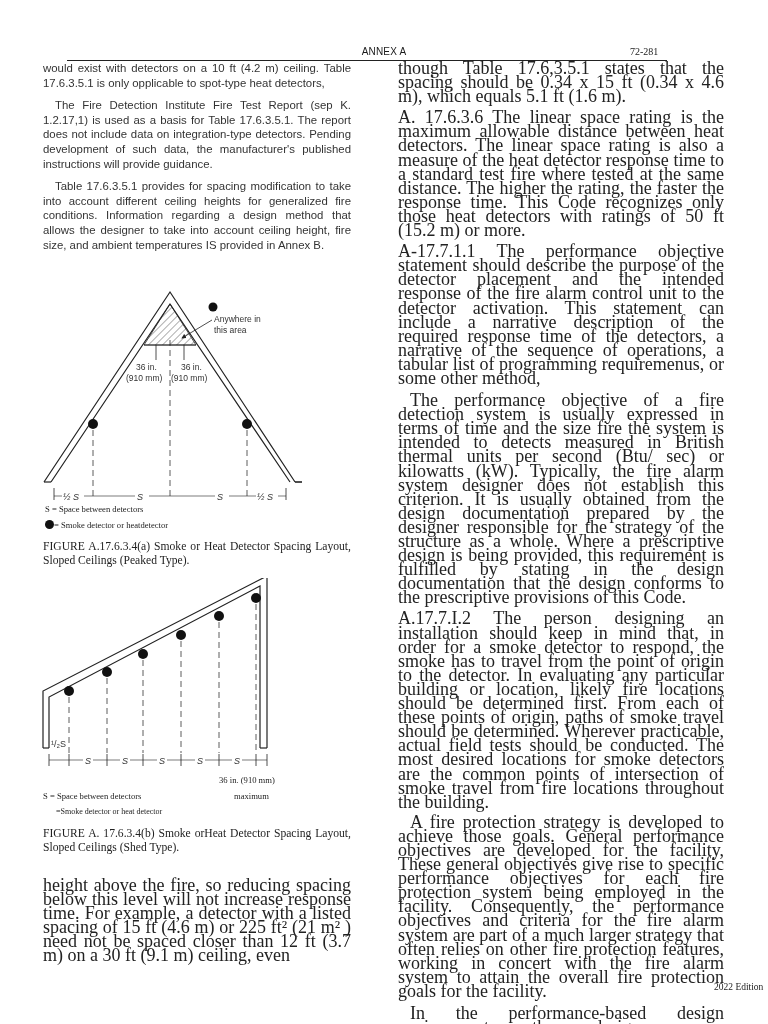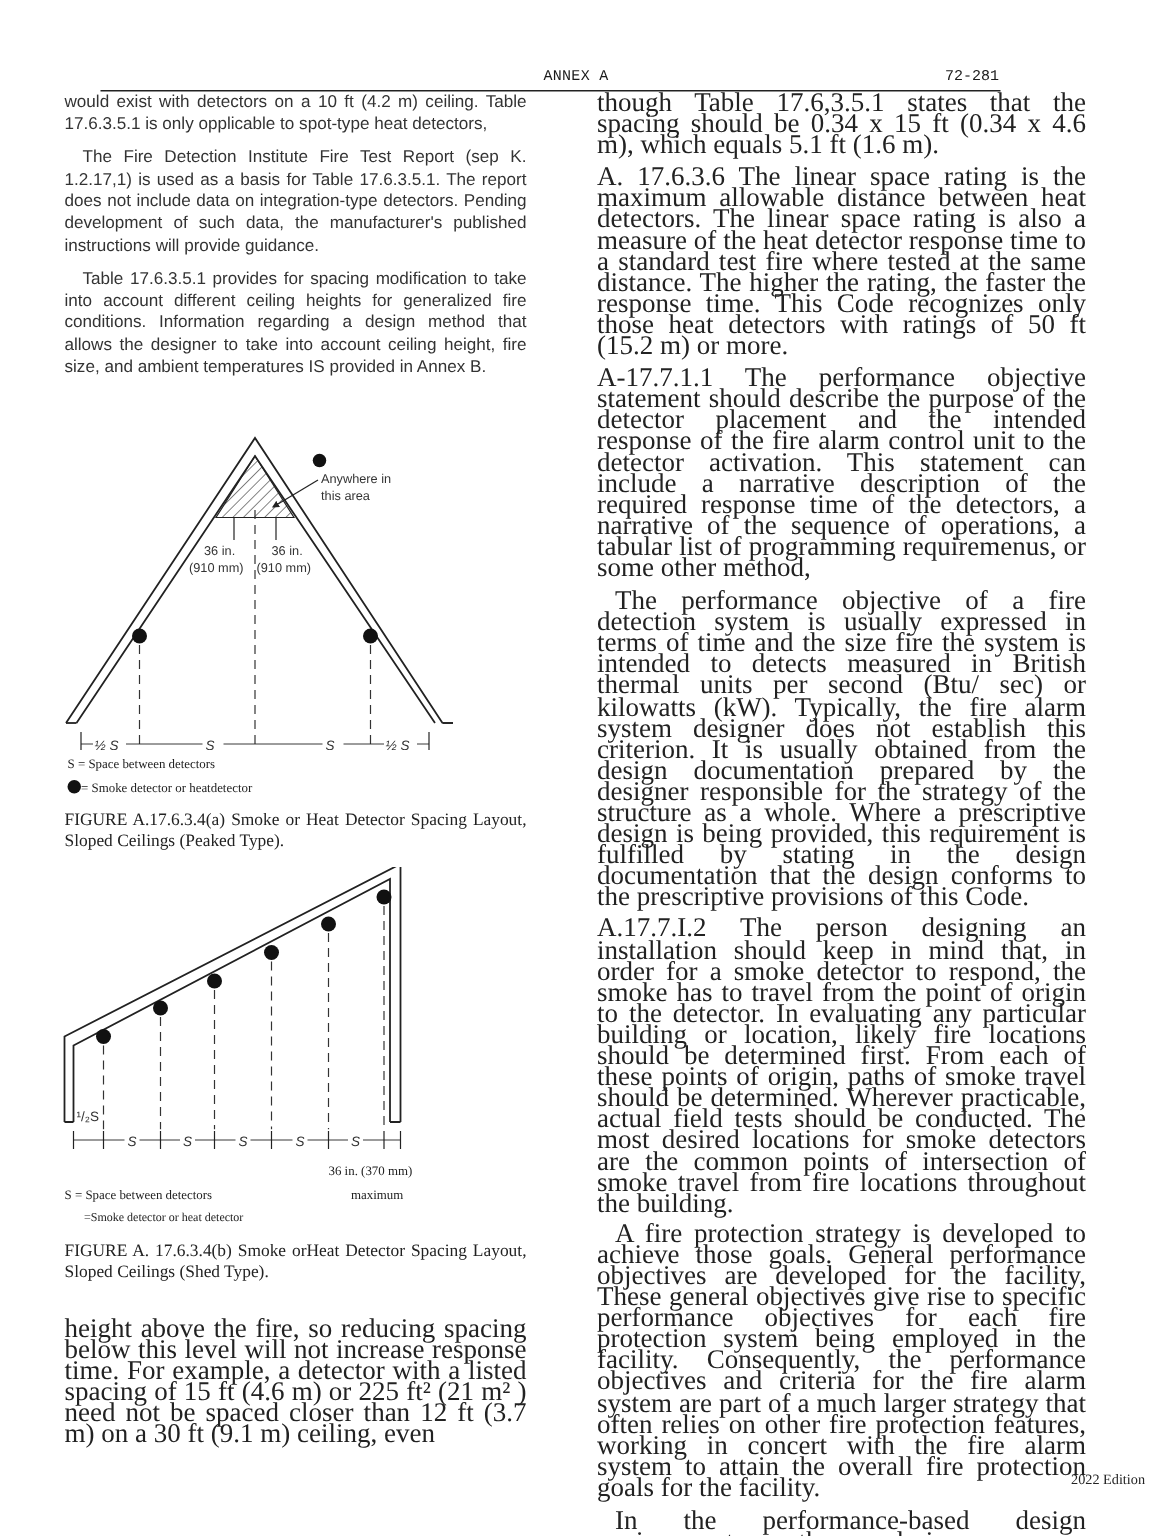--- a/index.html
+++ b/index.html
@@ -1,19 +1,19 @@
 <!DOCTYPE html>
 <html><head>
 <meta charset="utf-8">
 <style>
   html, body { margin: 0; padding: 0; background: #ffffff; }
   body { width: 768px; height: 1024px; position: relative; overflow: hidden; color: #1a1a1a; }
   .hdr-title { position: absolute; top: 46px; left: 0; width: 768px; text-align: center;
-    font-family: Liberation Mono, monospace; font-size: 10px; letter-spacing: 0.2px; }
-  .hdr-page { position: absolute; top: 46px; left: 630px; font-family: Liberation Mono, monospace; font-size: 10px; }
+    font-family: Liberation Sans, sans-serif; font-size: 10px; letter-spacing: 0.2px; }
+  .hdr-page { position: absolute; top: 46px; left: 630px; font-family: Liberation Serif, serif; font-size: 10px; }
   .hdr-rule { position: absolute; top: 60px; left: 67px; width: 600px; height: 1px; background: #222; }
   .col { position: absolute; text-align: justify; }
   .col-left { left: 43px; width: 308px; top: 61px; }
   .col-right { left: 398px; width: 326px; top: 61px; }
   .sans { font-family: "Liberation Sans", sans-serif; font-size: 11.4px; line-height: 14.6px; color: #333; }
   .serif { font-family: "Liberation Serif", serif; font-size: 18px; line-height: 14.1px; color: #222; }
   p { margin: 0 0 6px 0; }
   .ind { text-indent: 12px; }
   .fig { position: absolute; }
   .caption { position: absolute; font-family: "Liberation Serif", serif; font-size: 11.6px; line-height: 14.1px; color: #222; text-align: justify; }
@@ -134,21 +134,21 @@
       <rect x="117" y="1" width="10" height="12"></rect>
       <rect x="155" y="1" width="10" height="12"></rect>
       <rect x="192" y="1" width="10" height="12"></rect>
     </g>
   <text x="45" y="11" font-size="9" font-style="italic" fill="#333">S</text>
   <text x="82" y="11" font-size="9" font-style="italic" fill="#333">S</text>
   <text x="119" y="11" font-size="9" font-style="italic" fill="#333">S</text>
   <text x="157" y="11" font-size="9" font-style="italic" fill="#333">S</text>
   <text x="194" y="11" font-size="9" font-style="italic" fill="#333">S</text>
 </svg>
-<div class="legend" style="left:219px;top:775px">36 in. (370 mm)</div>
+<div class="legend" style="left:219px;top:775px">36 in. (910 mm)</div>
 <div class="legend" style="left:43px;top:791px">S = Space between detectors</div>
 <div class="legend" style="left:234px;top:791px">maximum</div>
 <div class="legend" style="left:56px;top:807px;font-size:8px">=Smoke detector or heat detector</div>
 <div class="caption" style="left:43px;top:827px;width:308px">FIGURE A. 17.6.3.4(b) Smoke orHeat Detector Spacing Layout, Sloped Ceilings (Shed Type).</div>
 
 <div class="col serif" style="left:43px;top:878px;width:308px">
   <p>height above the fire, so reducing spacing below this level will not increase response time. For example, a detector with a listed spacing of 15 ft (4.6 m) or 225 ft² (21 m² ) need not be spaced closer than 12 ft (3.7 m) on a 30 ft (9.1 m) ceiling, even</p>
 </div>
 
 <div class="col col-right serif" id="right-col">

